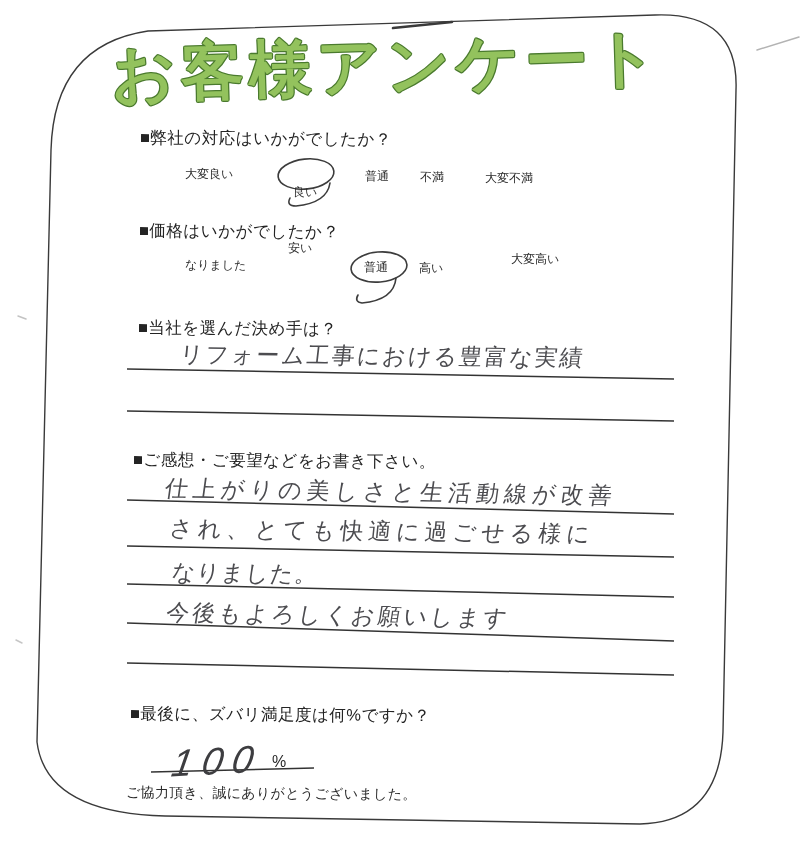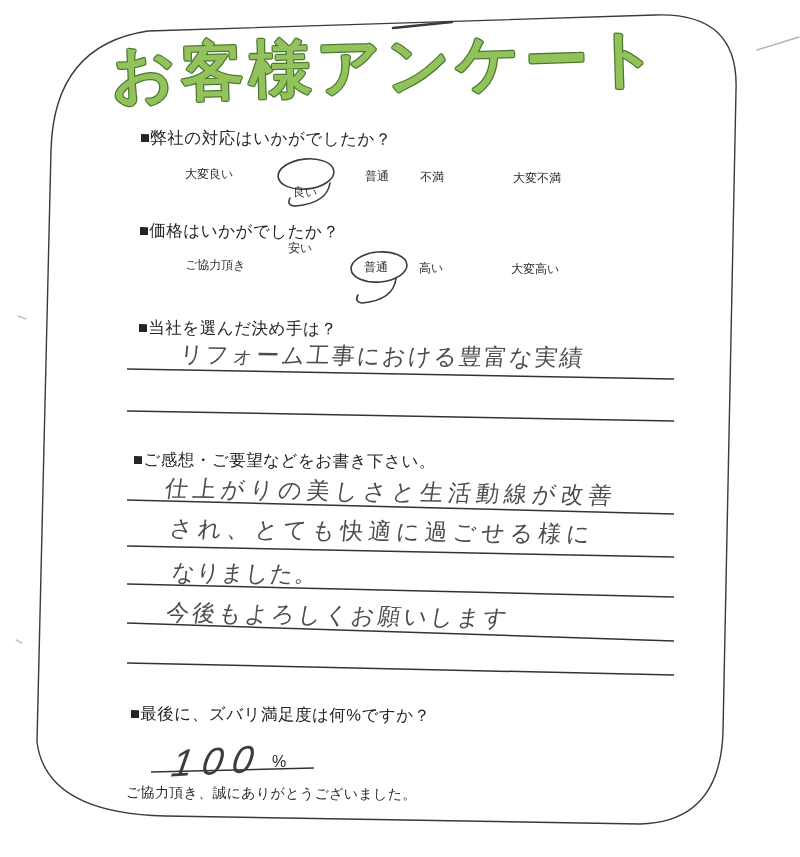--- a/index.html
+++ b/index.html
@@ -81,28 +81,28 @@
 
   <svg class="title-svg" width="640" height="100">
     <text x="12" y="80" transform="rotate(-1.8 12 80)" fill="#93c25d" stroke="#4a7a2e" stroke-width="2.5">お客様アンケート</text>
   </svg>
 
   <div class="q-label" style="left:140px;top:127px">■弊社の対応はいかがでしたか？</div>
   <span class="opt" style="left:185px;top:166px">大変良い</span>
   <span class="opt" style="left:293px;top:184px">良い</span>
   <span class="opt" style="left:365px;top:168px">普通</span>
   <span class="opt" style="left:420px;top:169px">不満</span>
-  <span class="opt" style="left:513px;top:170px">大変不満</span>
+  <span class="opt" style="left:485px;top:170px">大変不満</span>
 
   <div class="q-label" style="left:139px;top:220px">■価格はいかがでしたか？</div>
-  <span class="opt" style="left:185px;top:257px">ご協力頂き</span>
+  <span class="opt" style="left:185px;top:257px">なりました</span>
   <span class="opt" style="left:288px;top:240px">安い</span>
   <span class="opt" style="left:364px;top:259px">普通</span>
   <span class="opt" style="left:419px;top:260px">高い</span>
-  <span class="opt" style="left:511px;top:261px">大変高い</span>
+  <span class="opt" style="left:511px;top:251px">大変高い</span>
 
   <div class="q-label" style="left:138px;top:317px">■当社を選んだ決め手は？</div>
   <div class="hw hw-a" style="left:178px;top:339px">リフォーム工事における豊富な実績</div>
 
   <div class="q-label" style="left:133px;top:449px">■ご感想・ご要望などをお書き下さい。</div>
   <div class="hw hw-b" style="left:163px;top:473px">仕上がりの美しさと生活動線が改善</div>
   <div class="hw hw-c" style="left:168px;top:513px">され、とても快適に過ごせる様に</div>
   <div class="hw hw-d" style="left:170px;top:557px">なりました。</div>
   <div class="hw hw-e" style="left:164px;top:597px">今後もよろしくお願いします</div>
 

